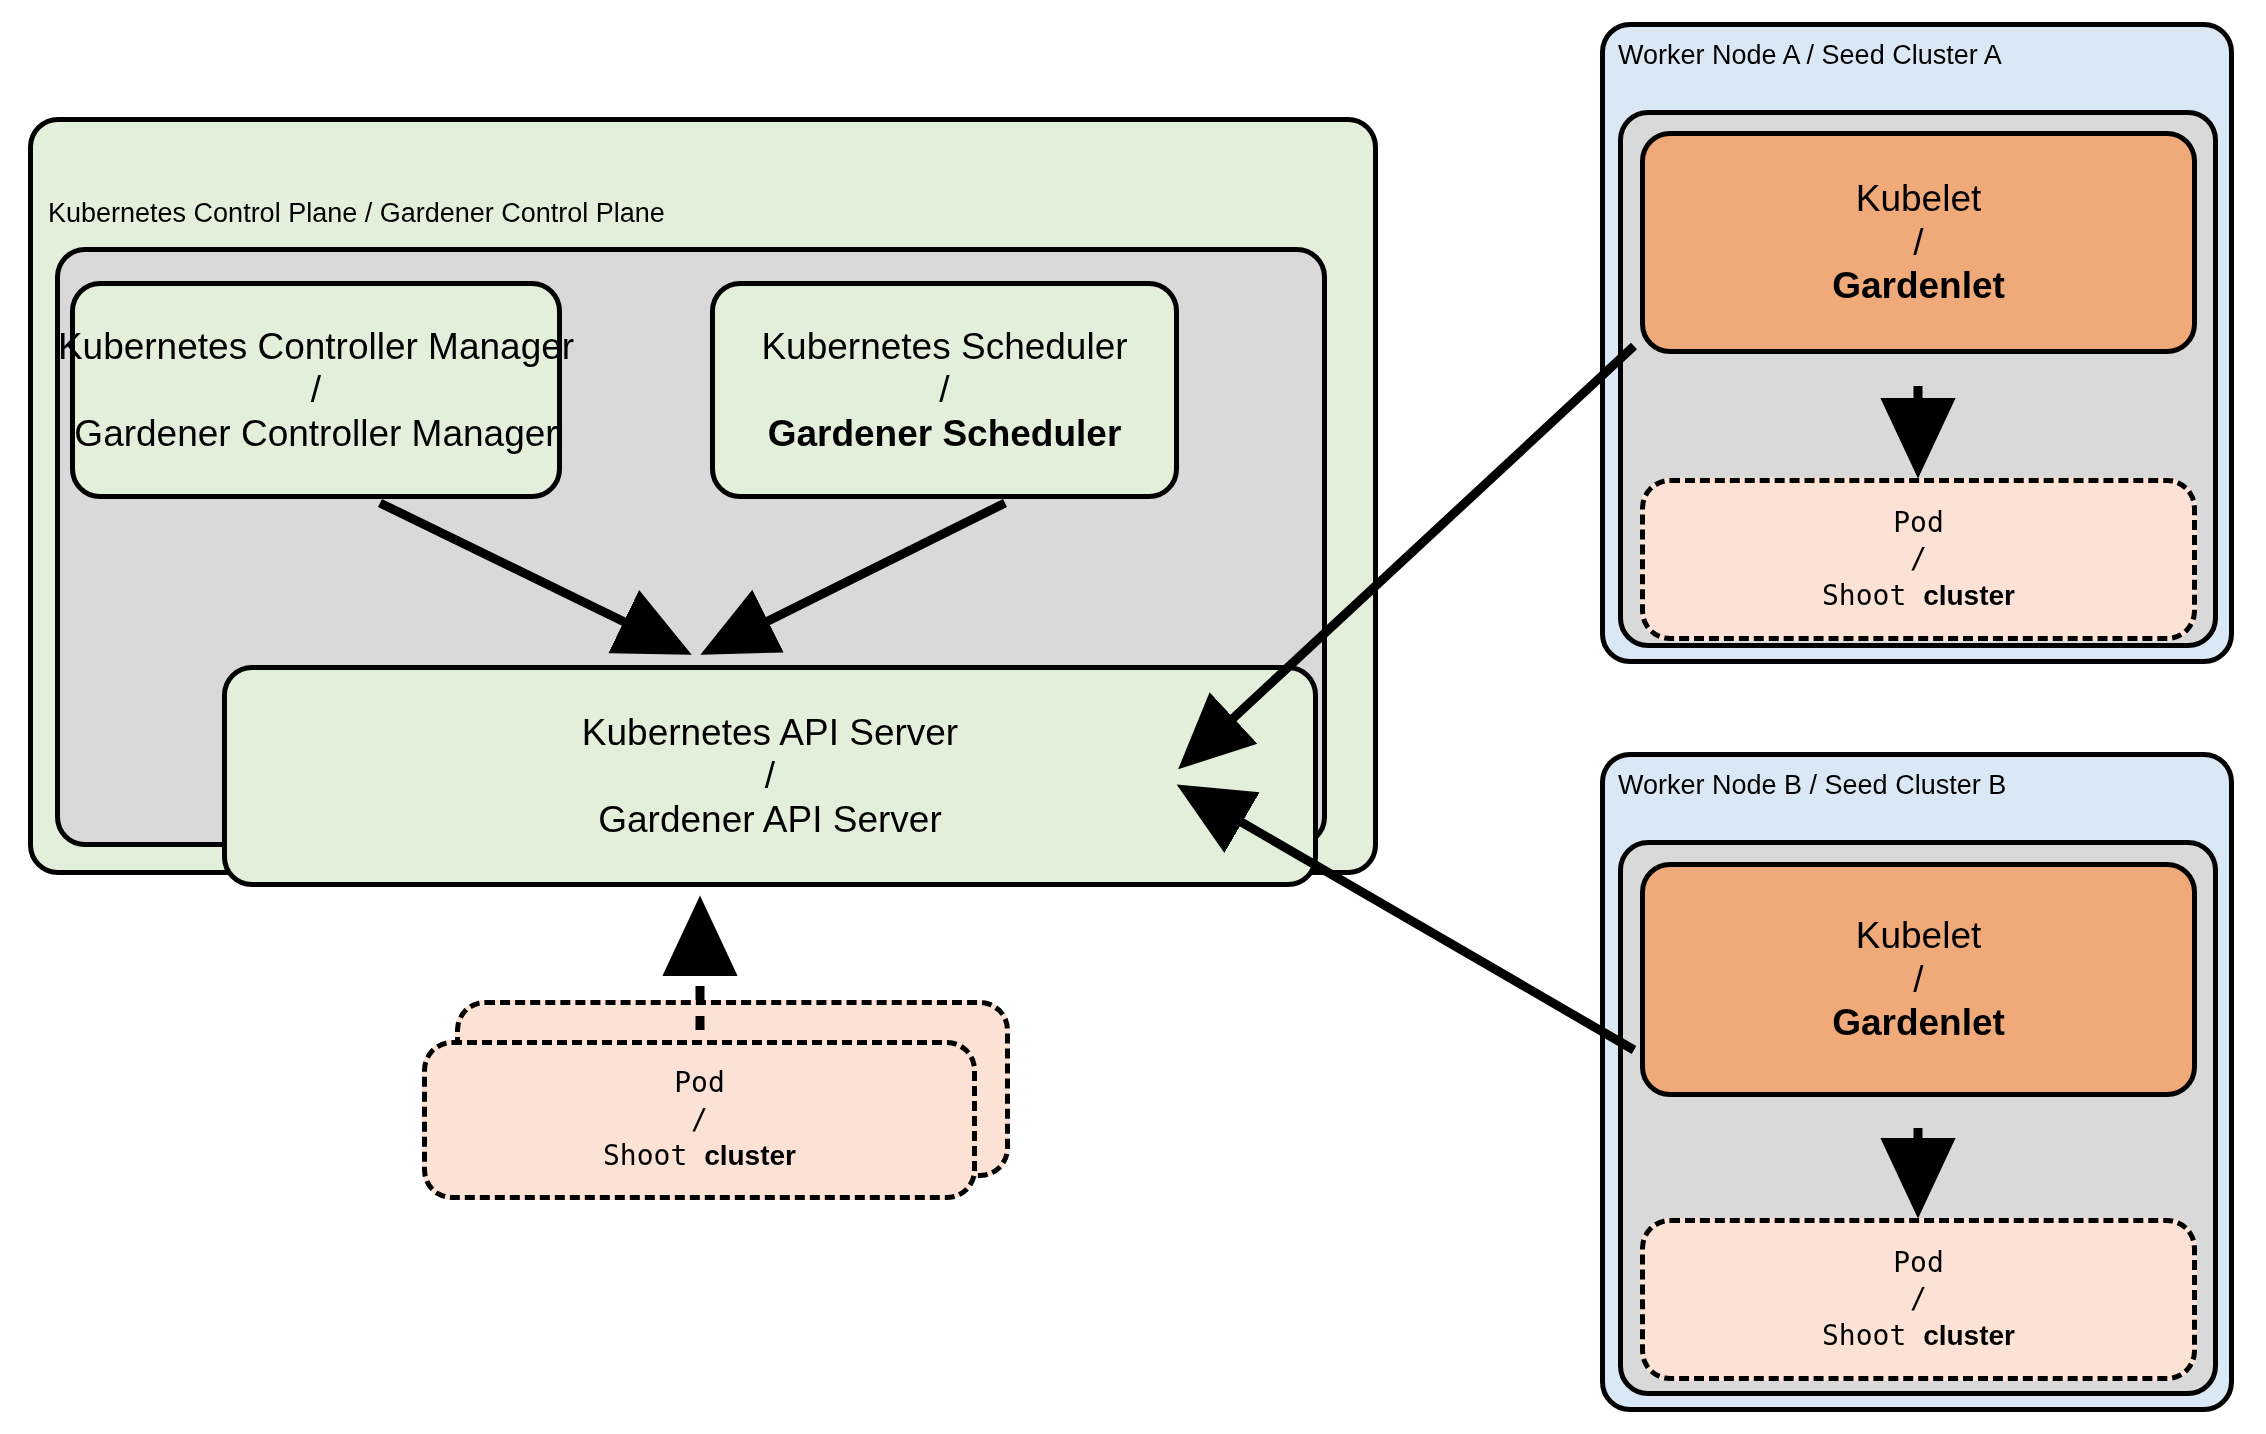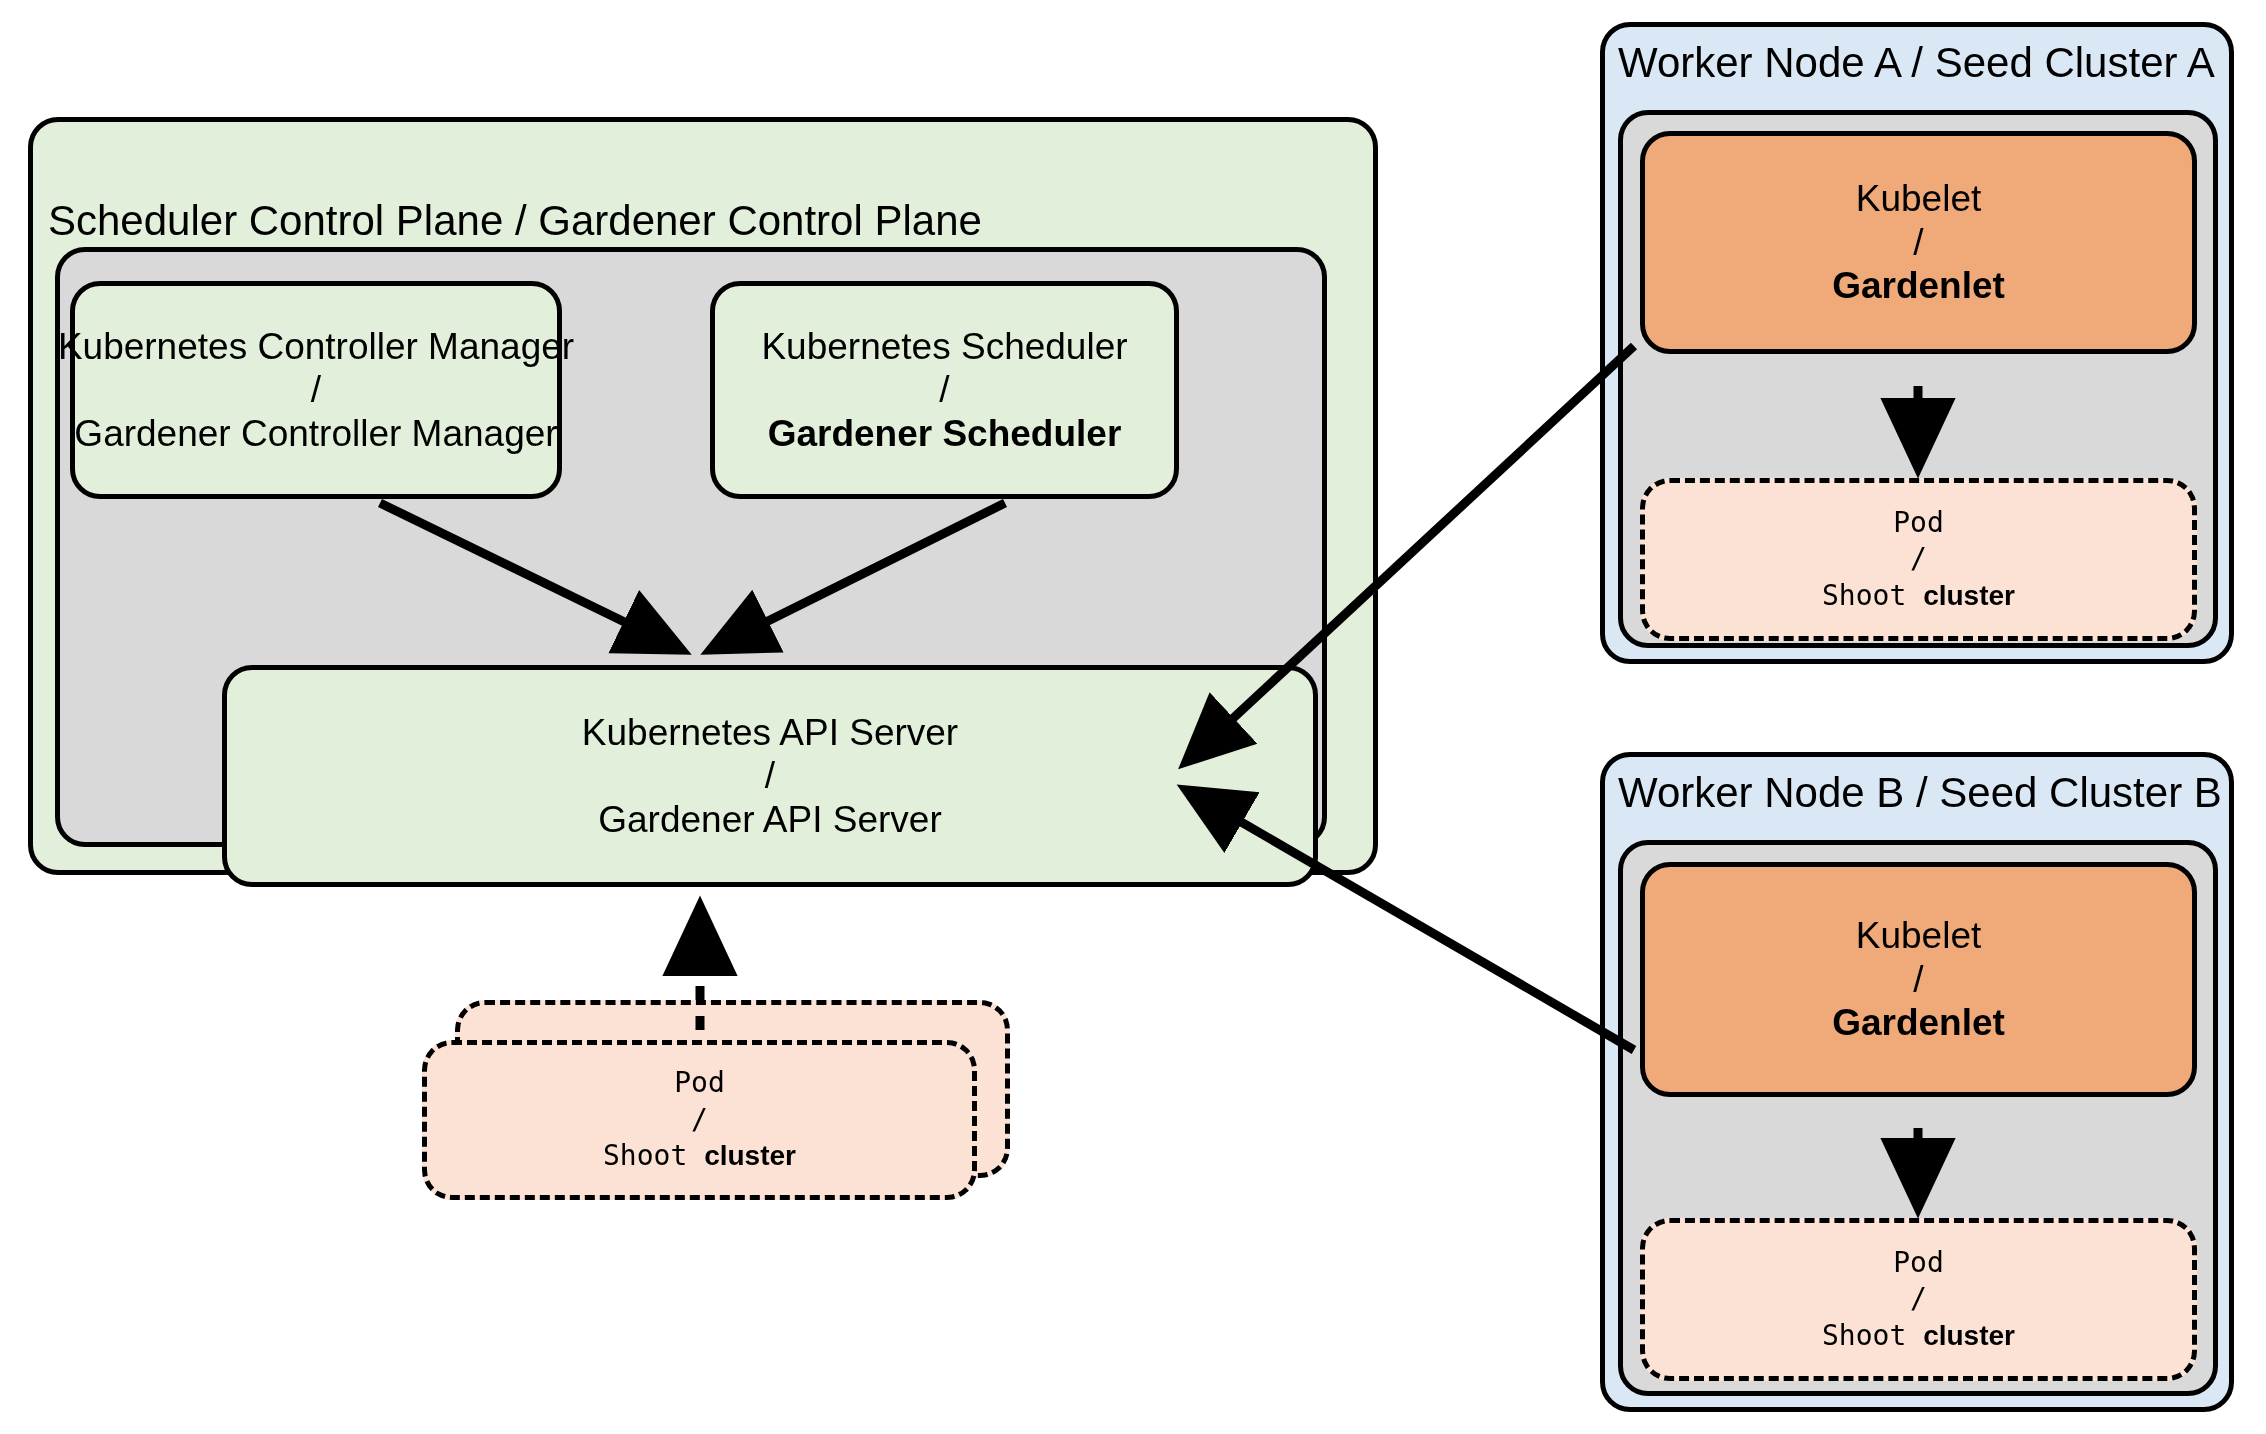--- a/index.html
+++ b/index.html
@@ -11,21 +11,21 @@
     overflow:hidden;
   }
   .box{position:absolute;box-sizing:border-box;border-radius:30px;}
 
   
   .lbl{
     font-size:37px;color:#000;line-height:1.18;
     text-align:center;white-space:nowrap;
   }
   .hdr{
-    position:absolute;font-size:42px;color:#000;white-space:nowrap;
+    position:absolute;font-size:27px;color:#000;white-space:nowrap;
     line-height:1;
   }
   .b{font-weight:bold;}
 
   
   .outer-green{
     background:#E2EFDA;border:5px solid #000;
   }
   .outer-blue{
     background:#DAE8F5;border:5px solid #000;
@@ -55,21 +55,21 @@
 
   svg.overlay{position:absolute;left:0;top:0;width:2266px;height:1434px;pointer-events:none;}
 </style>
 </head>
 <body>
 
 <div id="stage">
 
   <div class="box outer-green" style="left:28px;top:117px;width:1350px;height:758px;">
   </div>
-  <div class="hdr" style="left:48px;top:200px;">Scheduler Control Plane / Gardener Control Plane</div>
+  <div class="hdr" style="left:48px;top:200px;">Kubernetes Control Plane / Gardener Control Plane</div>
 
   <div class="box inner-gray" style="left:55px;top:247px;width:1272px;height:600px;">
   </div>
 
   <div class="box node-green" style="left:70px;top:281px;width:492px;height:218px;">
     <div class="lbl">
       <div>Kubernetes Controller Manager</div>
       <div>/</div>
       <div>Gardener Controller Manager</div>
     </div>

